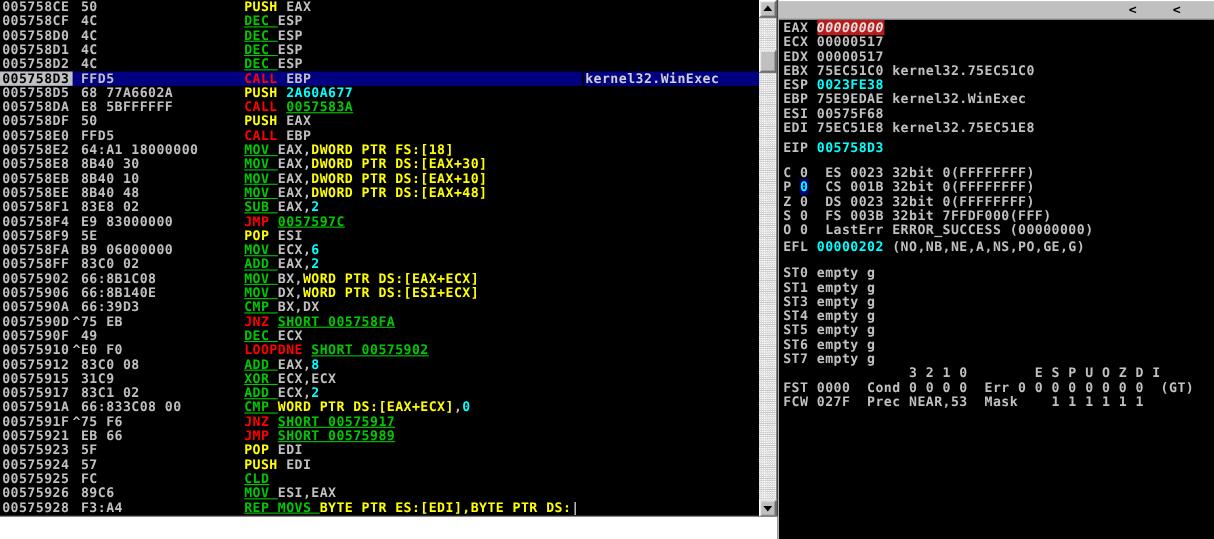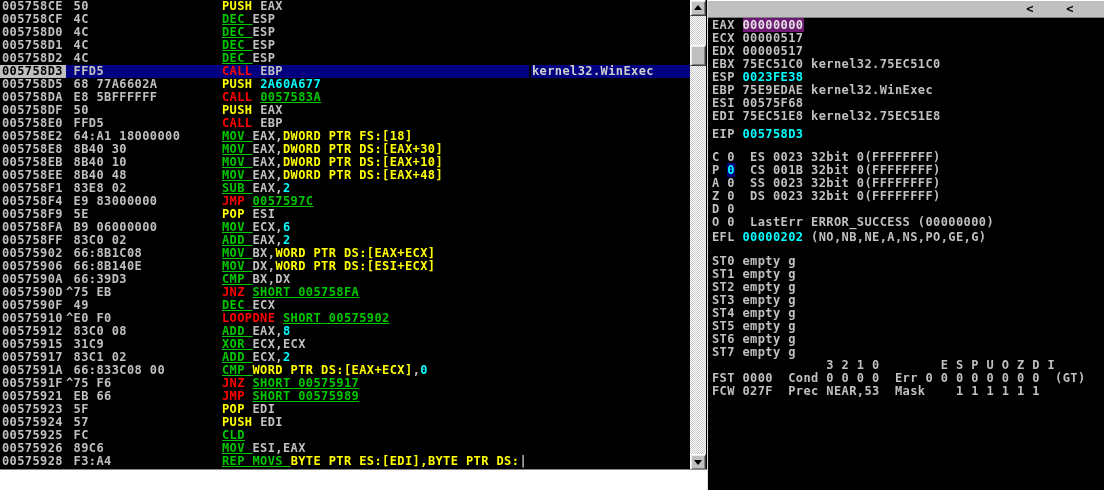--- a/index.html
+++ b/index.html
@@ -19,21 +19,21 @@
   .drow.sel .d-addr { background:#c0c0c0; color:#000; }
   .d-bytes { position:absolute; left:66px; top:0; color:#c0c0c0; }
   .d-ins { position:absolute; left:222px; top:0; }
   .d-cmt { position:absolute; left:532px; top:0; color:#d0d0d0; }
   .d-split { position:absolute; left:529px; top:0; width:2px; height:13px; background:#000; }
   .c-w { color:#c0c0c0; }
   .c-y { color:#ffff00; }
   .c-g { color:#00c800;text-decoration:underline; }
   .c-r { color:#ff0000; }
   .c-c { color:#00ffff;text-align:right; }
-  .c-sel { color:#e0e0e0; background:#701a75; }
+  .c-sel { color:#e0e0e0; background:#b91c1c;font-style:italic; }
   .c-csel { color:#00ffff; background:#000080; }
   
   #vscroll {
     position:absolute; left:690px; top:0; width:16px; height:470px;
     background-image:conic-gradient(#ffffff 90deg, #c8c8c8 90deg 180deg, #ffffff 180deg 270deg, #c8c8c8 270deg);
     background-size:2px 2px;
   }
   .sbtn {
     position:absolute; left:0; width:16px; height:16px; background:#c0c0c0;
     border:1px solid; border-color:#ffffff #404040 #404040 #ffffff;
@@ -132,28 +132,26 @@
         <div class="rline"><span class="c-w">ECX 00000517</span></div>
         <div class="rline"><span class="c-w">EDX 00000517</span></div>
         <div class="rline"><span class="c-w">EBX 75EC51C0 kernel32.75EC51C0</span></div>
         <div class="rline"><span class="c-w">ESP </span><span class="c-c">0023FE38</span></div>
         <div class="rline"><span class="c-w">EBP 75E9EDAE kernel32.WinExec</span></div>
         <div class="rline"><span class="c-w">ESI 00575F68</span></div>
         <div class="rline"><span class="c-w">EDI 75EC51E8 kernel32.75EC51E8</span></div>
         <div class="rline" style="margin-top: 5px;"><span class="c-w">EIP </span><span class="c-c">005758D3</span></div>
         <div class="rline" style="margin-top: 10px;"><span class="c-w">C 0  ES 0023 32bit 0(FFFFFFFF)</span></div>
         <div class="rline"><span class="c-w">P </span><span class="c-csel">0</span><span class="c-w">  CS 001B 32bit 0(FFFFFFFF)</span></div>
-        <div class="rline"><span class="c-w">A 0  SS 0023 32bit 0(FFFFFFFF)</span></div>
         <div class="rline"><span class="c-w">Z 0  DS 0023 32bit 0(FFFFFFFF)</span></div>
-        <div class="rline"><span class="c-w">D 0</span></div>
+        <div class="rline"><span class="c-w">S 0  FS 003B 32bit 7FFDF000(FFF)</span></div>
         <div class="rline"><span class="c-w">O 0  LastErr ERROR_SUCCESS (00000000)</span></div>
         <div class="rline" style="margin-top: 2px;"><span class="c-w">EFL </span><span class="c-c">00000202</span><span class="c-w"> (NO,NB,NE,A,NS,PO,GE,G)</span></div>
         <div class="rline" style="margin-top: 11px;"><span class="c-w">ST0 empty g</span></div>
         <div class="rline"><span class="c-w">ST1 empty g</span></div>
-        <div class="rline"><span class="c-w">ST2 empty g</span></div>
         <div class="rline"><span class="c-w">ST3 empty g</span></div>
         <div class="rline"><span class="c-w">ST4 empty g</span></div>
         <div class="rline"><span class="c-w">ST5 empty g</span></div>
         <div class="rline"><span class="c-w">ST6 empty g</span></div>
         <div class="rline"><span class="c-w">ST7 empty g</span></div>
         <div class="rline"><span class="c-w">               3 2 1 0        E S P U O Z D I</span></div>
         <div class="rline"><span class="c-w">FST 0000  Cond 0 0 0 0  Err 0 0 0 0 0 0 0 0  (GT)</span></div>
         <div class="rline"><span class="c-w">FCW 027F  Prec NEAR,53  Mask    1 1 1 1 1 1</span></div>
       </div>
   </div>

